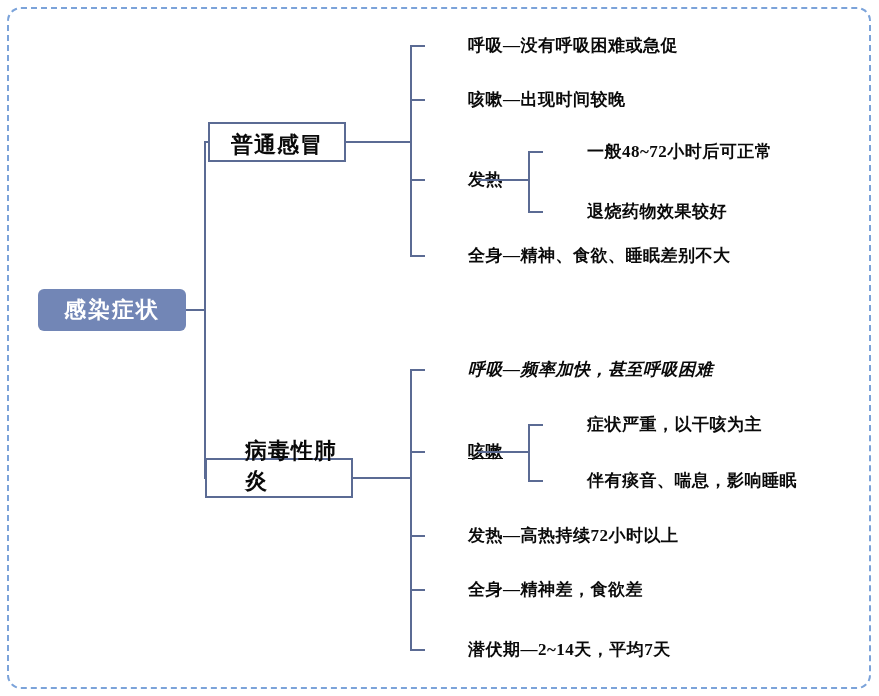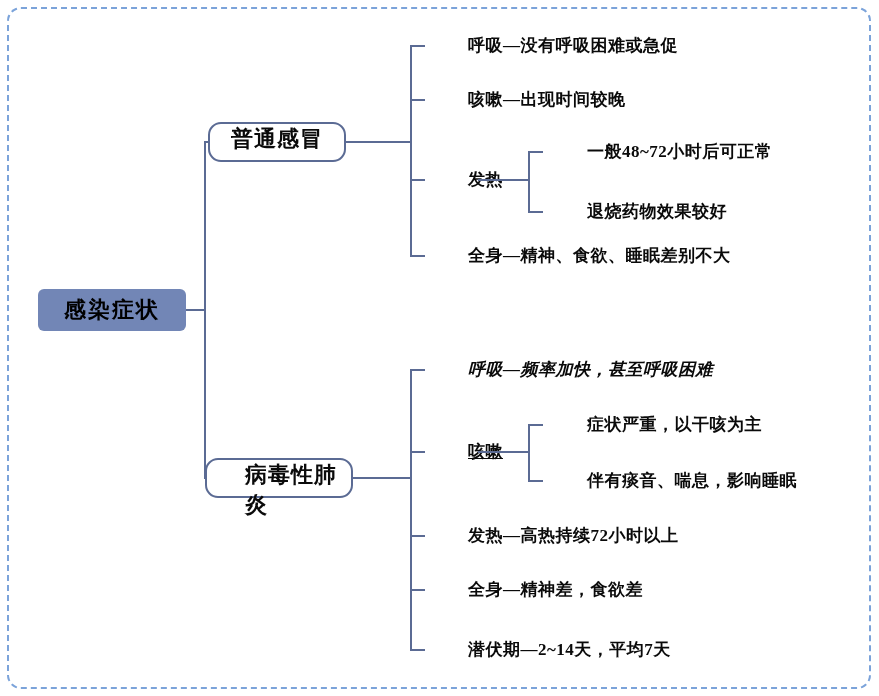--- a/index.html
+++ b/index.html
@@ -15,29 +15,29 @@
     border:2px dashed #7ba3da;border-radius:14px;
   }
   .line{position:absolute;background:#5b6b94;}
   .h{height:2px;}
   .v{width:2px;}
   .label{
     position:absolute;font-size:17px;font-weight:600;color:#0a0a0a;
     line-height:30px;white-space:nowrap;letter-spacing:0.5px;margin-left:40px;
   }
   .node-box{
-    position:absolute;border:2px solid #5b6b94;border-radius:13px;background:#ffffff;
-    display:flex;align-items:flex-start;justify-content:center;
+    position:absolute;border:2px solid #5b6b94;border-radius:0;background:#ffffff;
+    display:flex;align-items:flex-end;justify-content:center;
     font-size:22px;font-weight:600;color:#0a0a0a;box-sizing:border-box;
     letter-spacing:1px;
   }
   .root-box{
     position:absolute;background:#7286b6;border-radius:6px;
     display:flex;align-items:center;justify-content:center;
-    font-size:22px;font-weight:700;color:#000000;letter-spacing:2px;
+    font-size:22px;font-weight:700;color:#ffffff;letter-spacing:2px;
   }
 </style>
 </head>
 <body>
 
 <div class="canvas">
 
   <div class="outer-border"></div>
 
   <div class="root-box" style="left:38px;top:289px;width:148px;height:42px;">

